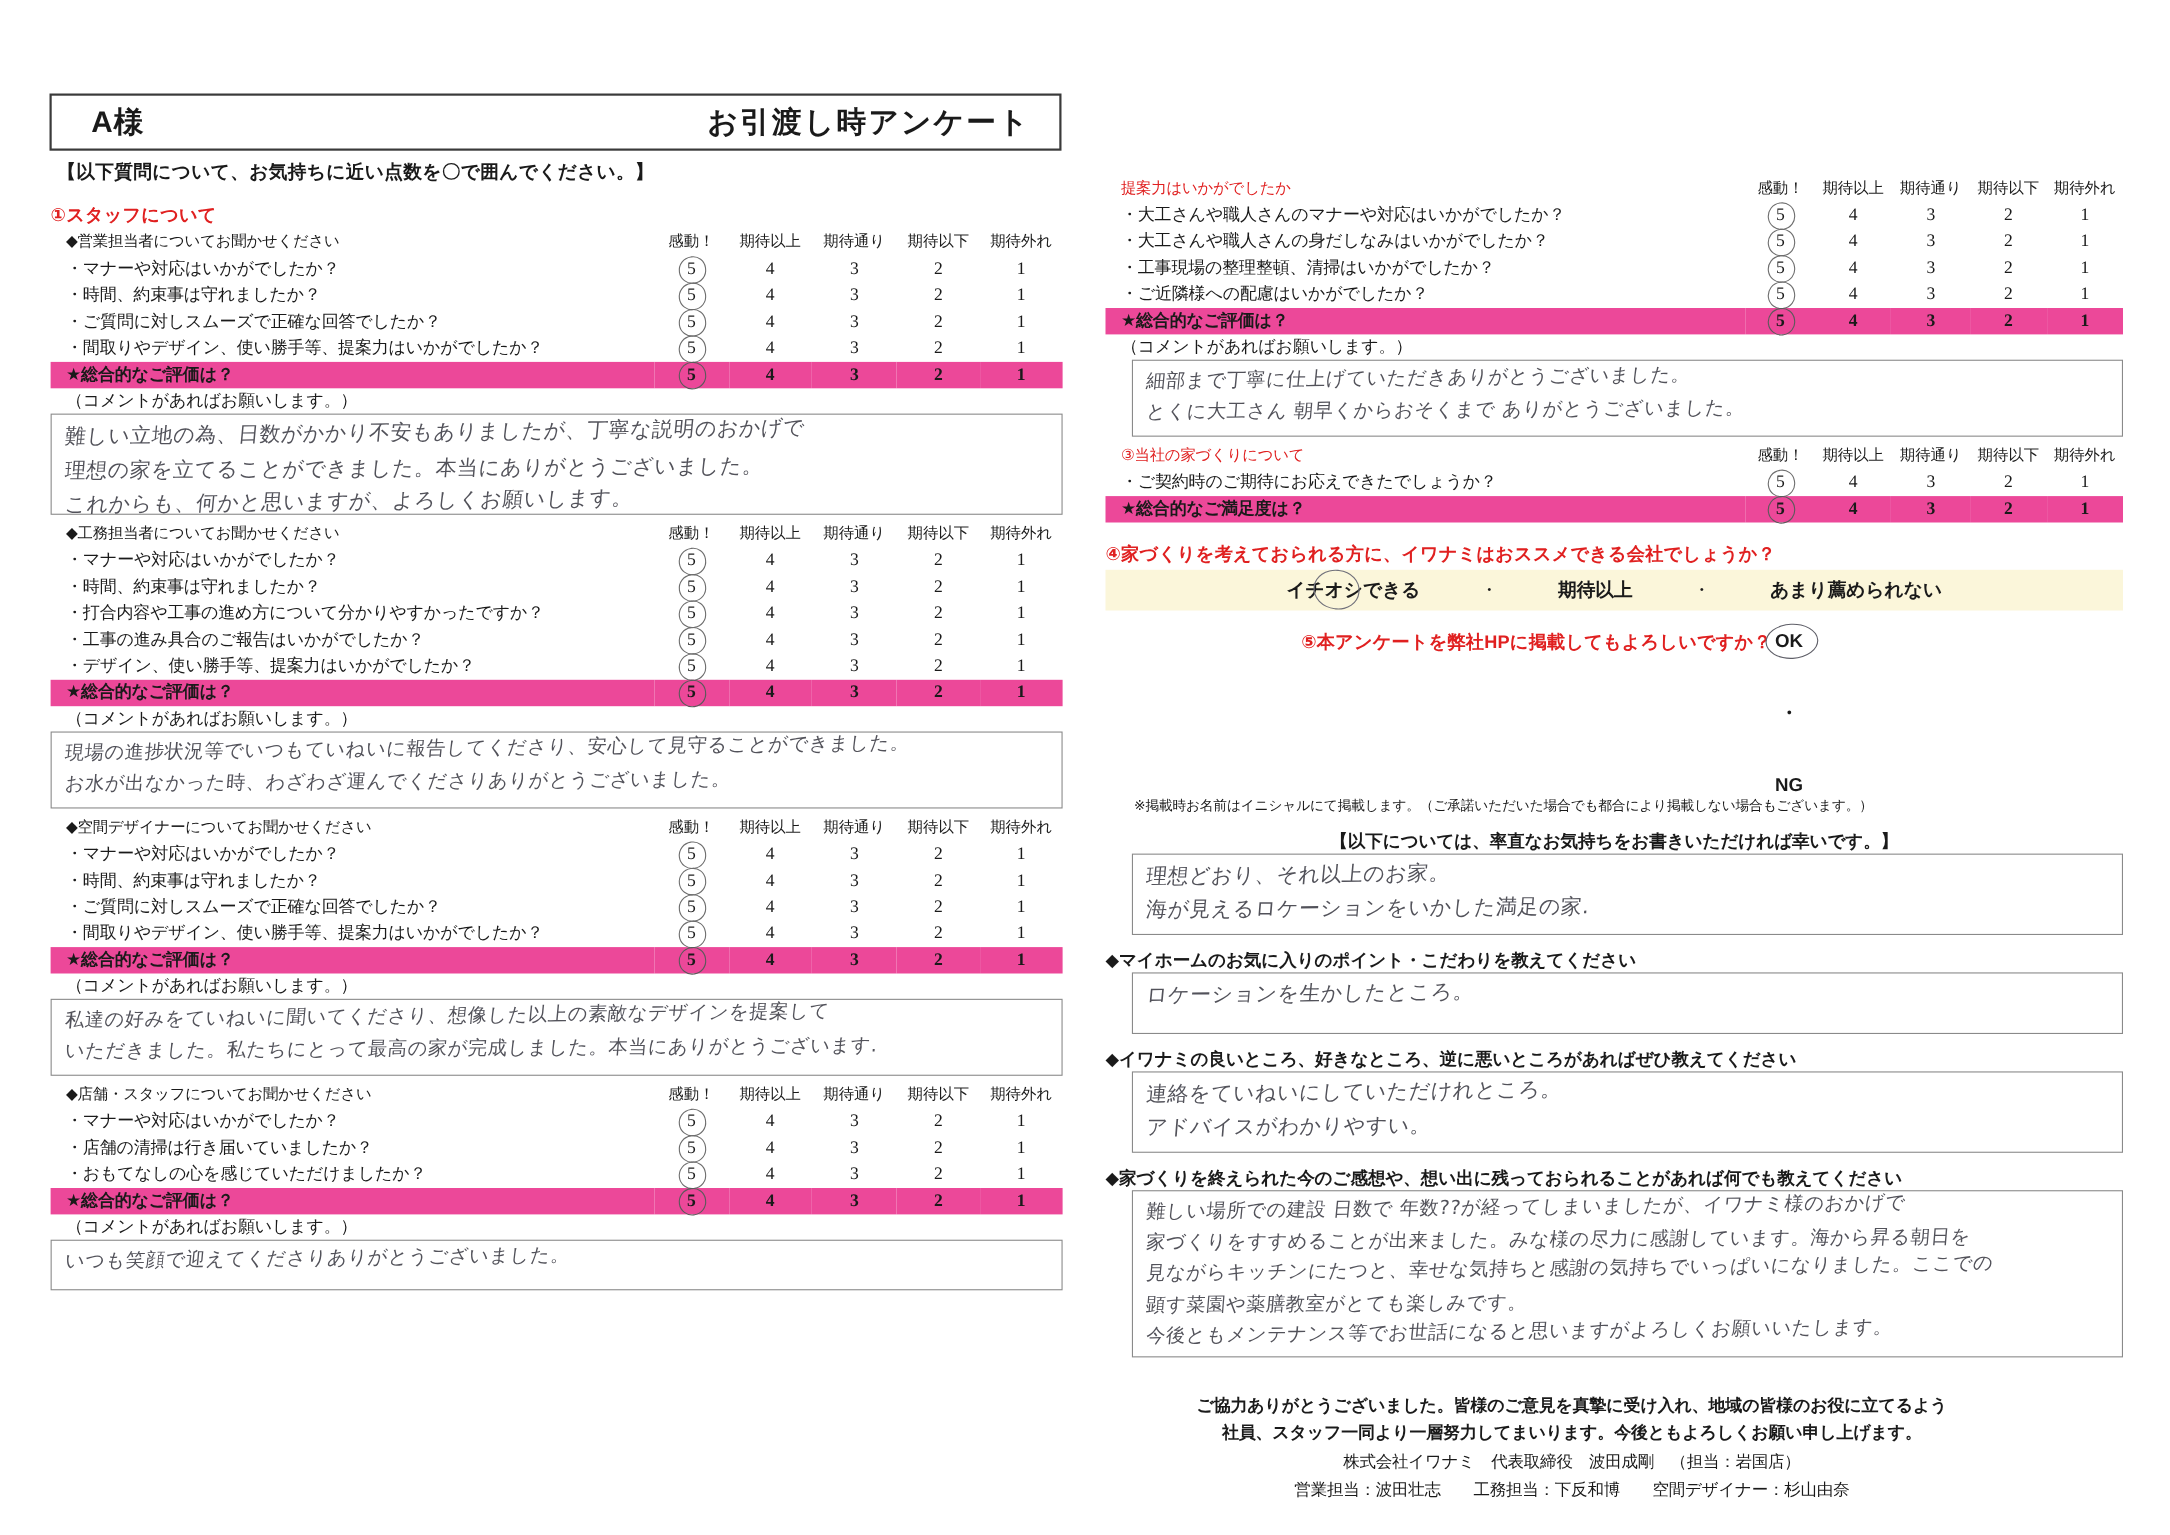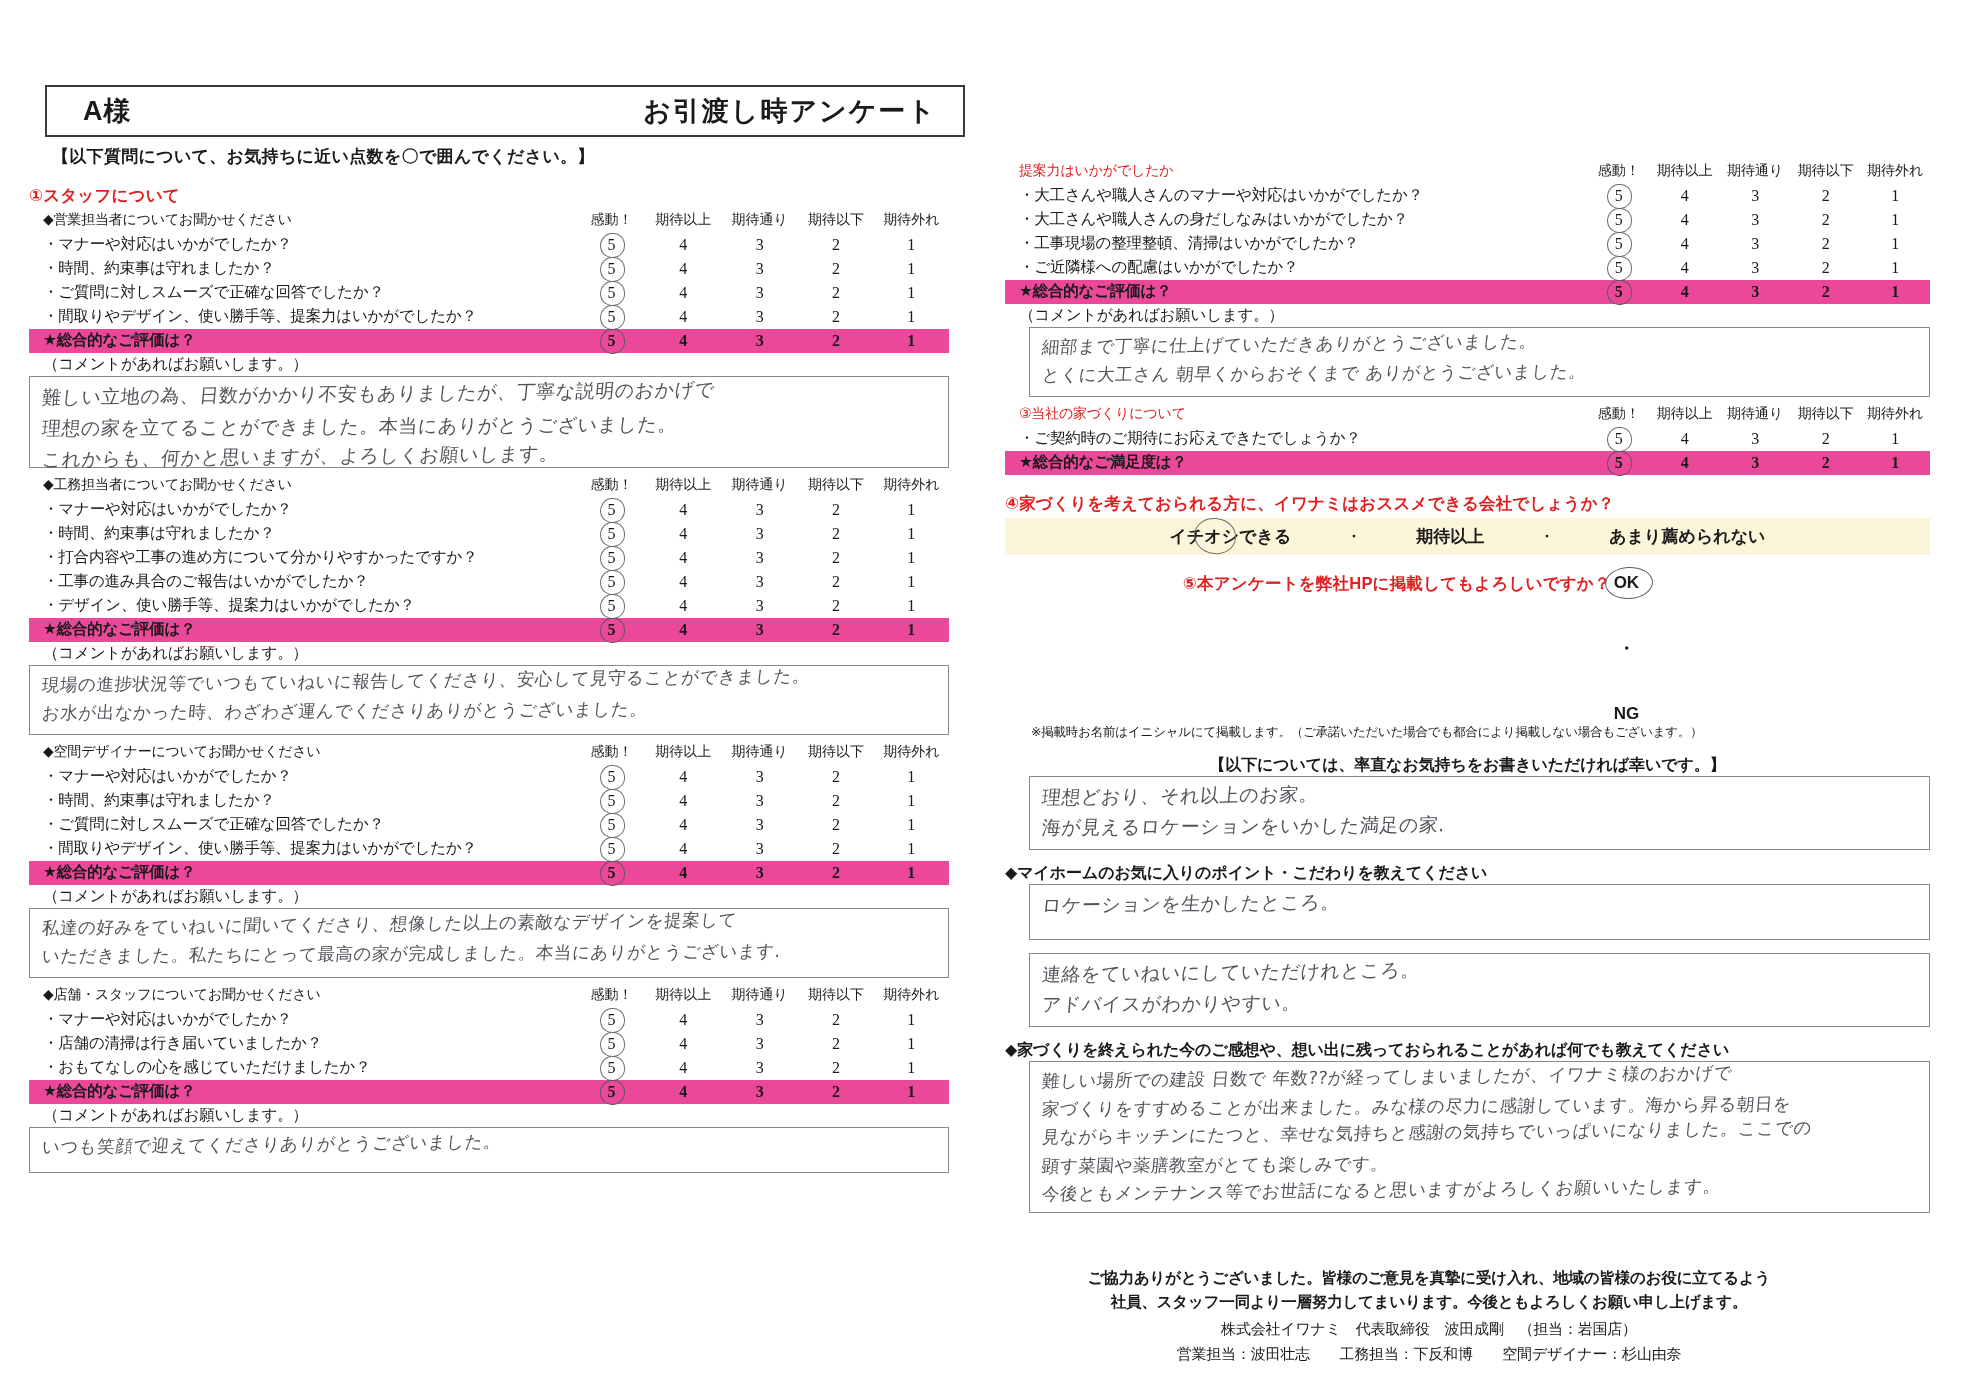--- a/index.html
+++ b/index.html
@@ -23,21 +23,21 @@
   }
   .title-name{ font-size:27px; font-weight:700; letter-spacing:1px; }
   .title-main{ font-size:27px; font-weight:700; letter-spacing:2px; }
 
   .instruction{
     position:absolute; left:52px; top:145px; font-size:17px; font-weight:700;
     letter-spacing:.3px;
   }
 
   
-  .col-left{ position:absolute; left:29px; top:185px; width:920px; }
+  .col-left{ position:absolute; left:46px; top:185px; width:920px; }
   .col-right{ position:absolute; left:1005px; top:160px; width:925px; }
 
   .sec-head{
     color:#e02020; font-weight:700; font-size:16.5px; margin:0 0 2px 0;
     letter-spacing:.2px;
   }
   .blk-head{
     font-weight:700; font-size:16.5px; margin:0; letter-spacing:.2px;
   }
 
@@ -573,20 +573,21 @@
 
     <div style="height:13px;"></div>
 
     <div class="free-head">◆マイホームのお気に入りのポイント・こだわりを教えてください</div>
     <div class="hw-box" style="height:56px;margin-left:24px;">
       <div class="hw">ロケーションを生かしたところ。</div>
     </div>
 
     <div style="height:13px;"></div>
 
+    <div class="free-head">◆イワナミの良いところ、好きなところ、逆に悪いところがあればぜひ教えてください</div>
     <div class="hw-box" style="height:74px;margin-left:24px;">
       <div class="hw">連絡をていねいにしていただけれところ。</div>
       <div class="hw l2">アドバイスがわかりやすい。</div>
     </div>
 
     <div style="height:13px;"></div>
 
     <div class="free-head">◆家づくりを終えられた今のご感想や、想い出に残っておられることがあれば何でも教えてください</div>
     <div class="hw-box" style="height:152px;margin-left:24px;">
       <div class="hw sm">難しい場所での建設 日数で 年数??が経ってしまいましたが、イワナミ様のおかげで</div>

